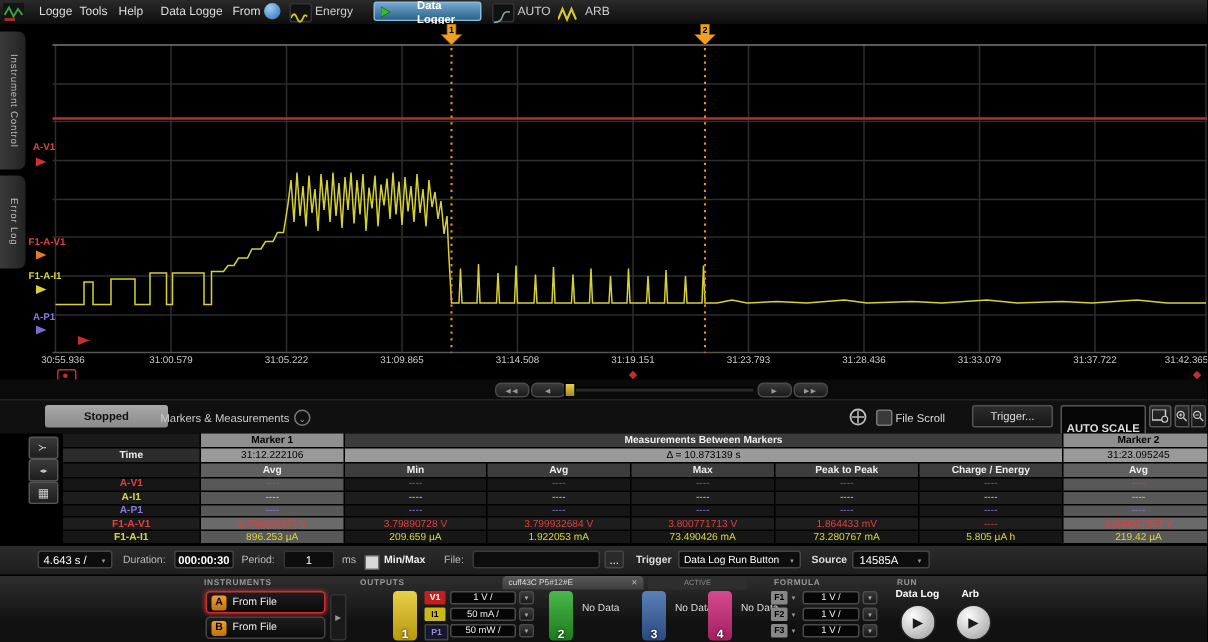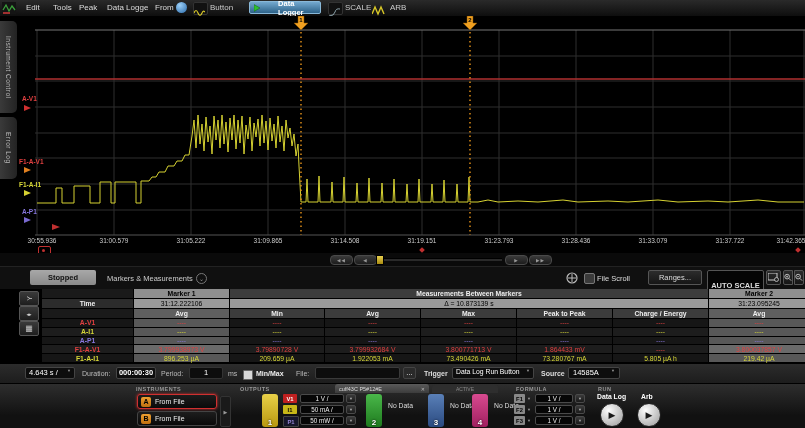--- a/index.html
+++ b/index.html
@@ -42,21 +42,21 @@
   .hlight2{background:#9a9a9a;color:#000;display:flex;align-items:center;justify-content:center;}
   .cell{display:flex;align-items:center;justify-content:center;background:#161616;}
   .cellm{display:flex;align-items:center;justify-content:center;background:#585858;}
   .r-red{color:#e04040;} .r-yel{color:#d8d838;} .r-pur{color:#8878e0;}
   .tstrip-btn{position:absolute;left:19px;width:18px;height:13px;background:linear-gradient(#3a3a3a,#1e1e1e);
               border:1px solid #555;border-radius:2px;display:flex;align-items:center;justify-content:center;color:#ccc;font-size:7px;}
   
   #settings{position:absolute;left:0;top:363px;width:805px;height:20px;background:linear-gradient(#2c2c2c,#1c1c1c);border-top:1px solid #000;}
   .set-lbl{position:absolute;top:6px;font-size:7px;color:#bbb;}
   .set-box{position:absolute;top:3px;height:12px;background:#0d0d0d;border:1px solid #444;border-radius:2px;
-           color:#fff;font-size:7.5px;display:flex;justify-content:center;box-sizing:border-box;}
+           color:#fff;font-size:7.5px;display:flex;align-items:center;justify-content:center;box-sizing:border-box;}
   
   #bottom{position:absolute;left:0;top:383px;width:805px;height:45px;background:linear-gradient(#2e2e2e,#111 70%);border-top:1px solid #000;}
   .sec-lbl{position:absolute;top:2px;font-size:5.5px;font-weight:bold;color:#999;letter-spacing:.5px;}
   .inst-btn{position:absolute;left:137px;width:80px;height:15px;background:linear-gradient(#1d1d1d,#0a0a0a);
             border:1px solid #444;border-radius:3px;display:flex;align-items:center;gap:4px;padding:0 3px;box-sizing:border-box;}
   .ab-icon{width:10px;height:10px;border-radius:2px;background:linear-gradient(#f0a030,#c07010);color:#000;
            font-size:7px;font-weight:bold;display:flex;align-items:center;justify-content:center;}
   .ch-bar{position:absolute;top:10px;width:16px;height:33px;border-radius:3px;display:flex;align-items:flex-end;justify-content:center;
           color:#fff;font-size:8px;font-weight:bold;text-shadow:0 0 2px #000;}
   .badge{position:absolute;width:14px;height:9px;border-radius:1px;font-size:5.8px;font-weight:bold;
@@ -75,40 +75,40 @@
 <body>
 
 <div id="app">
 
   <div id="menubar">
     <svg class="abs" style="left:2px;top:2px" width="14" height="12" viewBox="0 0 14 12">
         <rect width="14" height="12" fill="#141414"></rect>
         <polyline points="1,8 4,3 7,9 10,4 13,8" fill="none" stroke="#3ba03b" stroke-width="1.3"></polyline>
         <rect x="1" y="10" width="7" height="2" fill="#a03030"></rect>
       </svg>
-    <span class="menu-item" style="left:26px">Edit</span>
+    <span class="menu-item" style="left:26px">Logge</span>
     <span class="menu-item" style="left:53px">Tools</span>
-    <span class="menu-item" style="left:79px">Peak</span>
+    <span class="menu-item" style="left:79px">Help</span>
     <span class="menu-item" style="left:107px">Data Logge</span>
     <span class="menu-item" style="left:155px">From</span>
     <span class="abs" style="left:176px;top:2px;width:11px;height:11px;border-radius:50%;background:radial-gradient(circle at 35% 30%,#9cd0f8,#2a6aaa);"></span>
     <span class="mini-icon" style="left:193px"><svg width="11" height="9" viewBox="0 0 11 9">
           <path d="M0,5 Q2,0 4,5 Q6,10 8,5 Q9,2 11,4" fill="none" stroke="#d8c828" stroke-width="1.2"></path>
         </svg></span>
-    <span class="tb-label" style="left:210px">Button</span>
+    <span class="tb-label" style="left:210px">Energy</span>
     <div id="dl-tab">
       <svg width="7" height="8" viewBox="0 0 7 8">
           <polygon points="0,0 7,4 0,8" fill="#2fbf2f" stroke="#0a5a0a" stroke-width=".5"></polygon>
         </svg>
       <span class="lbl">Data Logger</span>
     </div>
     <span class="mini-icon" style="left:328px"><svg width="11" height="9" viewBox="0 0 11 9">
           <path d="M0,8 Q5,8 6,4 Q7,0 11,1" fill="none" stroke="#8aa0a8" stroke-width="1"></path>
         </svg></span>
-    <span class="tb-label" style="left:345px">SCALE</span>
+    <span class="tb-label" style="left:345px">AUTO</span>
     <span class="abs" style="left:372px;top:2px"><svg width="13" height="11" viewBox="0 0 13 11">
           <polyline points="0,9 3,2 6,9 9,2 12,9" fill="none" stroke="#d8c828" stroke-width="1.4"></polyline>
         </svg></span>
     <span class="tb-label" style="left:390px">ARB</span>
   </div>
 
   <div class="side-tab" style="top:21px;height:92px">Instrument Control</div>
   <div class="side-tab" style="top:117px;height:62px">Error Log</div>
 
   <div id="chart">
@@ -202,31 +202,31 @@
   <div id="scrollrow">
     <div class="sc-btn" style="left:330px;width:21px">◀◀</div>
     <div class="sc-btn" style="left:354px;width:21px">◀</div>
     <div class="abs" style="left:380px;top:5px;width:122px;height:2px;background:#2a2a2a;border-top:1px solid #000"></div>
     <div class="abs" style="left:376px;top:2px;width:6px;height:8px;background:linear-gradient(#e8d050,#a88a10);border:1px solid #000;border-radius:1px"></div>
     <div class="sc-btn" style="left:505px;width:21px">▶</div>
     <div class="sc-btn" style="left:529px;width:21px">▶▶</div>
   </div>
 
   <div id="statusrow">
-    <div class="abs" style="left:30px;top:3px;width:66px;height:15px;background:linear-gradient(#a8a8a8,#8a8a8a);border-radius:2px;display:flex;align-items:center;justify-content:center;color:#111;font-size:7.5px;font-weight:bold">Stopped</div>
+    <div class="abs" style="left:30px;top:3px;width:82px;height:15px;background:linear-gradient(#a8a8a8,#8a8a8a);border-radius:2px;display:flex;align-items:center;justify-content:center;color:#111;font-size:7.5px;font-weight:bold">Stopped</div>
     <span class="abs" style="left:107px;top:7px;font-size:7.5px;color:#ccc">Markers &amp; Measurements</span>
     <span class="abs" style="left:196px;top:6px;width:9px;height:9px;border:1px solid #777;border-radius:50%;color:#999;font-size:6px;display:flex;align-items:center;justify-content:center">⌄</span>
     <svg class="abs" style="left:566px;top:5px" width="12" height="12" viewBox="0 0 12 12">
         <circle cx="6" cy="6" r="5" fill="none" stroke="#bbb" stroke-width="1.2"></circle>
         <line x1="6" y1="2" x2="6" y2="10" stroke="#bbb"></line>
         <line x1="2" y1="6" x2="10" y2="6" stroke="#bbb"></line>
       </svg>
     <span class="abs" style="left:584px;top:6px;width:9px;height:9px;background:#3a3a3a;border:1px solid #777;border-radius:2px"></span>
     <span class="abs" style="left:597px;top:7px;font-size:7.5px;color:#ddd">File Scroll</span>
-    <div class="btn abs" style="left:648px;top:3px;width:54px;height:15px;font-size:7.5px">Ranges...</div>
+    <div class="btn abs" style="left:648px;top:3px;width:54px;height:15px;font-size:7.5px">Trigger...</div>
     <div class="btn abs" style="left:707px;top:3px;width:57px;height:30px;font-size:7.5px;font-weight:bold;background:#050505">AUTO SCALE</div>
     <div class="btn abs" style="left:766px;top:3px;width:15px;height:15px">
         <svg width="11" height="9" viewBox="0 0 11 9">
           <rect x="0" y="0" width="9" height="7" fill="none" stroke="#ccc"></rect>
           <circle cx="8.5" cy="6.5" r="2" fill="#222" stroke="#ccc" stroke-width=".8"></circle>
         </svg>
       </div>
     <div class="btn abs" style="left:783px;top:3px;width:10px;height:15px;border-radius:2px 0 0 2px">
         <svg width="9" height="9" viewBox="0 0 9 9">
           <circle cx="3.5" cy="3.5" r="2.6" fill="none" stroke="#ccc"></circle>

